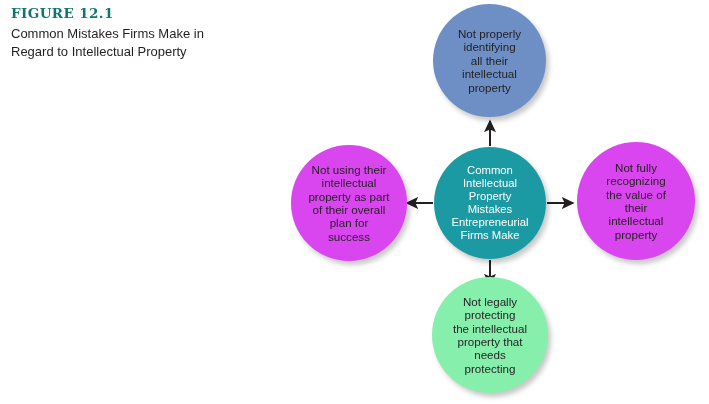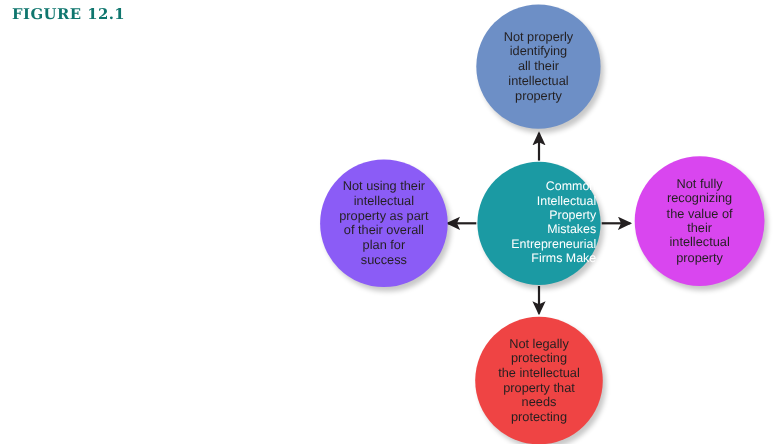--- a/index.html
+++ b/index.html
@@ -78,21 +78,20 @@
   }
 
   
   #node-center {
     left: 434px;
     top: 147px;
     width: 112px;
     height: 112px;
     background: #1b9aa3;
     z-index: 3;
-    text-align: right;
   }
   #node-center .node-label {
     color: #ffffff;
     font-size: 11.3px;
     font-weight: 500;
   }
 
   
   #node-top {
     left: 433px;
@@ -120,47 +119,48 @@
     color: #231f20;
     font-size: 11.6px;
   }
 
   
   #node-left {
     left: 291px;
     top: 145px;
     width: 116px;
     height: 116px;
-    background: #8b5cf6;
+    background: #d946ef;
     z-index: 2;
   }
   #node-left .node-label {
     color: #231f20;
     font-size: 11.6px;
   }
 
   
   #node-bottom {
     left: 432px;
-    top: 288px;
+    top: 277px;
     width: 116px;
     height: 116px;
-    background: #ef4444;
+    background: #86efac;
     z-index: 2;
   }
   #node-bottom .node-label {
     color: #231f20;
     font-size: 11.6px;
   }
 </style>
 </head>
 <body>
 
 <div id="caption-block">
   <p id="figure-label">FIGURE 12.1</p>
+  <p id="caption-text">Common Mistakes Firms Make in Regard to Intellectual Property</p>
 </div>
 
 <div id="diagram">
 
   <svg id="arrow-layer" viewBox="0 0 709 404">
     <defs>
       <marker id="arrowhead" markerWidth="7" markerHeight="7" refX="5.6" refY="3" orient="auto">
         <path d="M0,0 L6.4,3 L0,6 L1.4,3 Z" fill="#231f20"></path>
       </marker>
     </defs>

